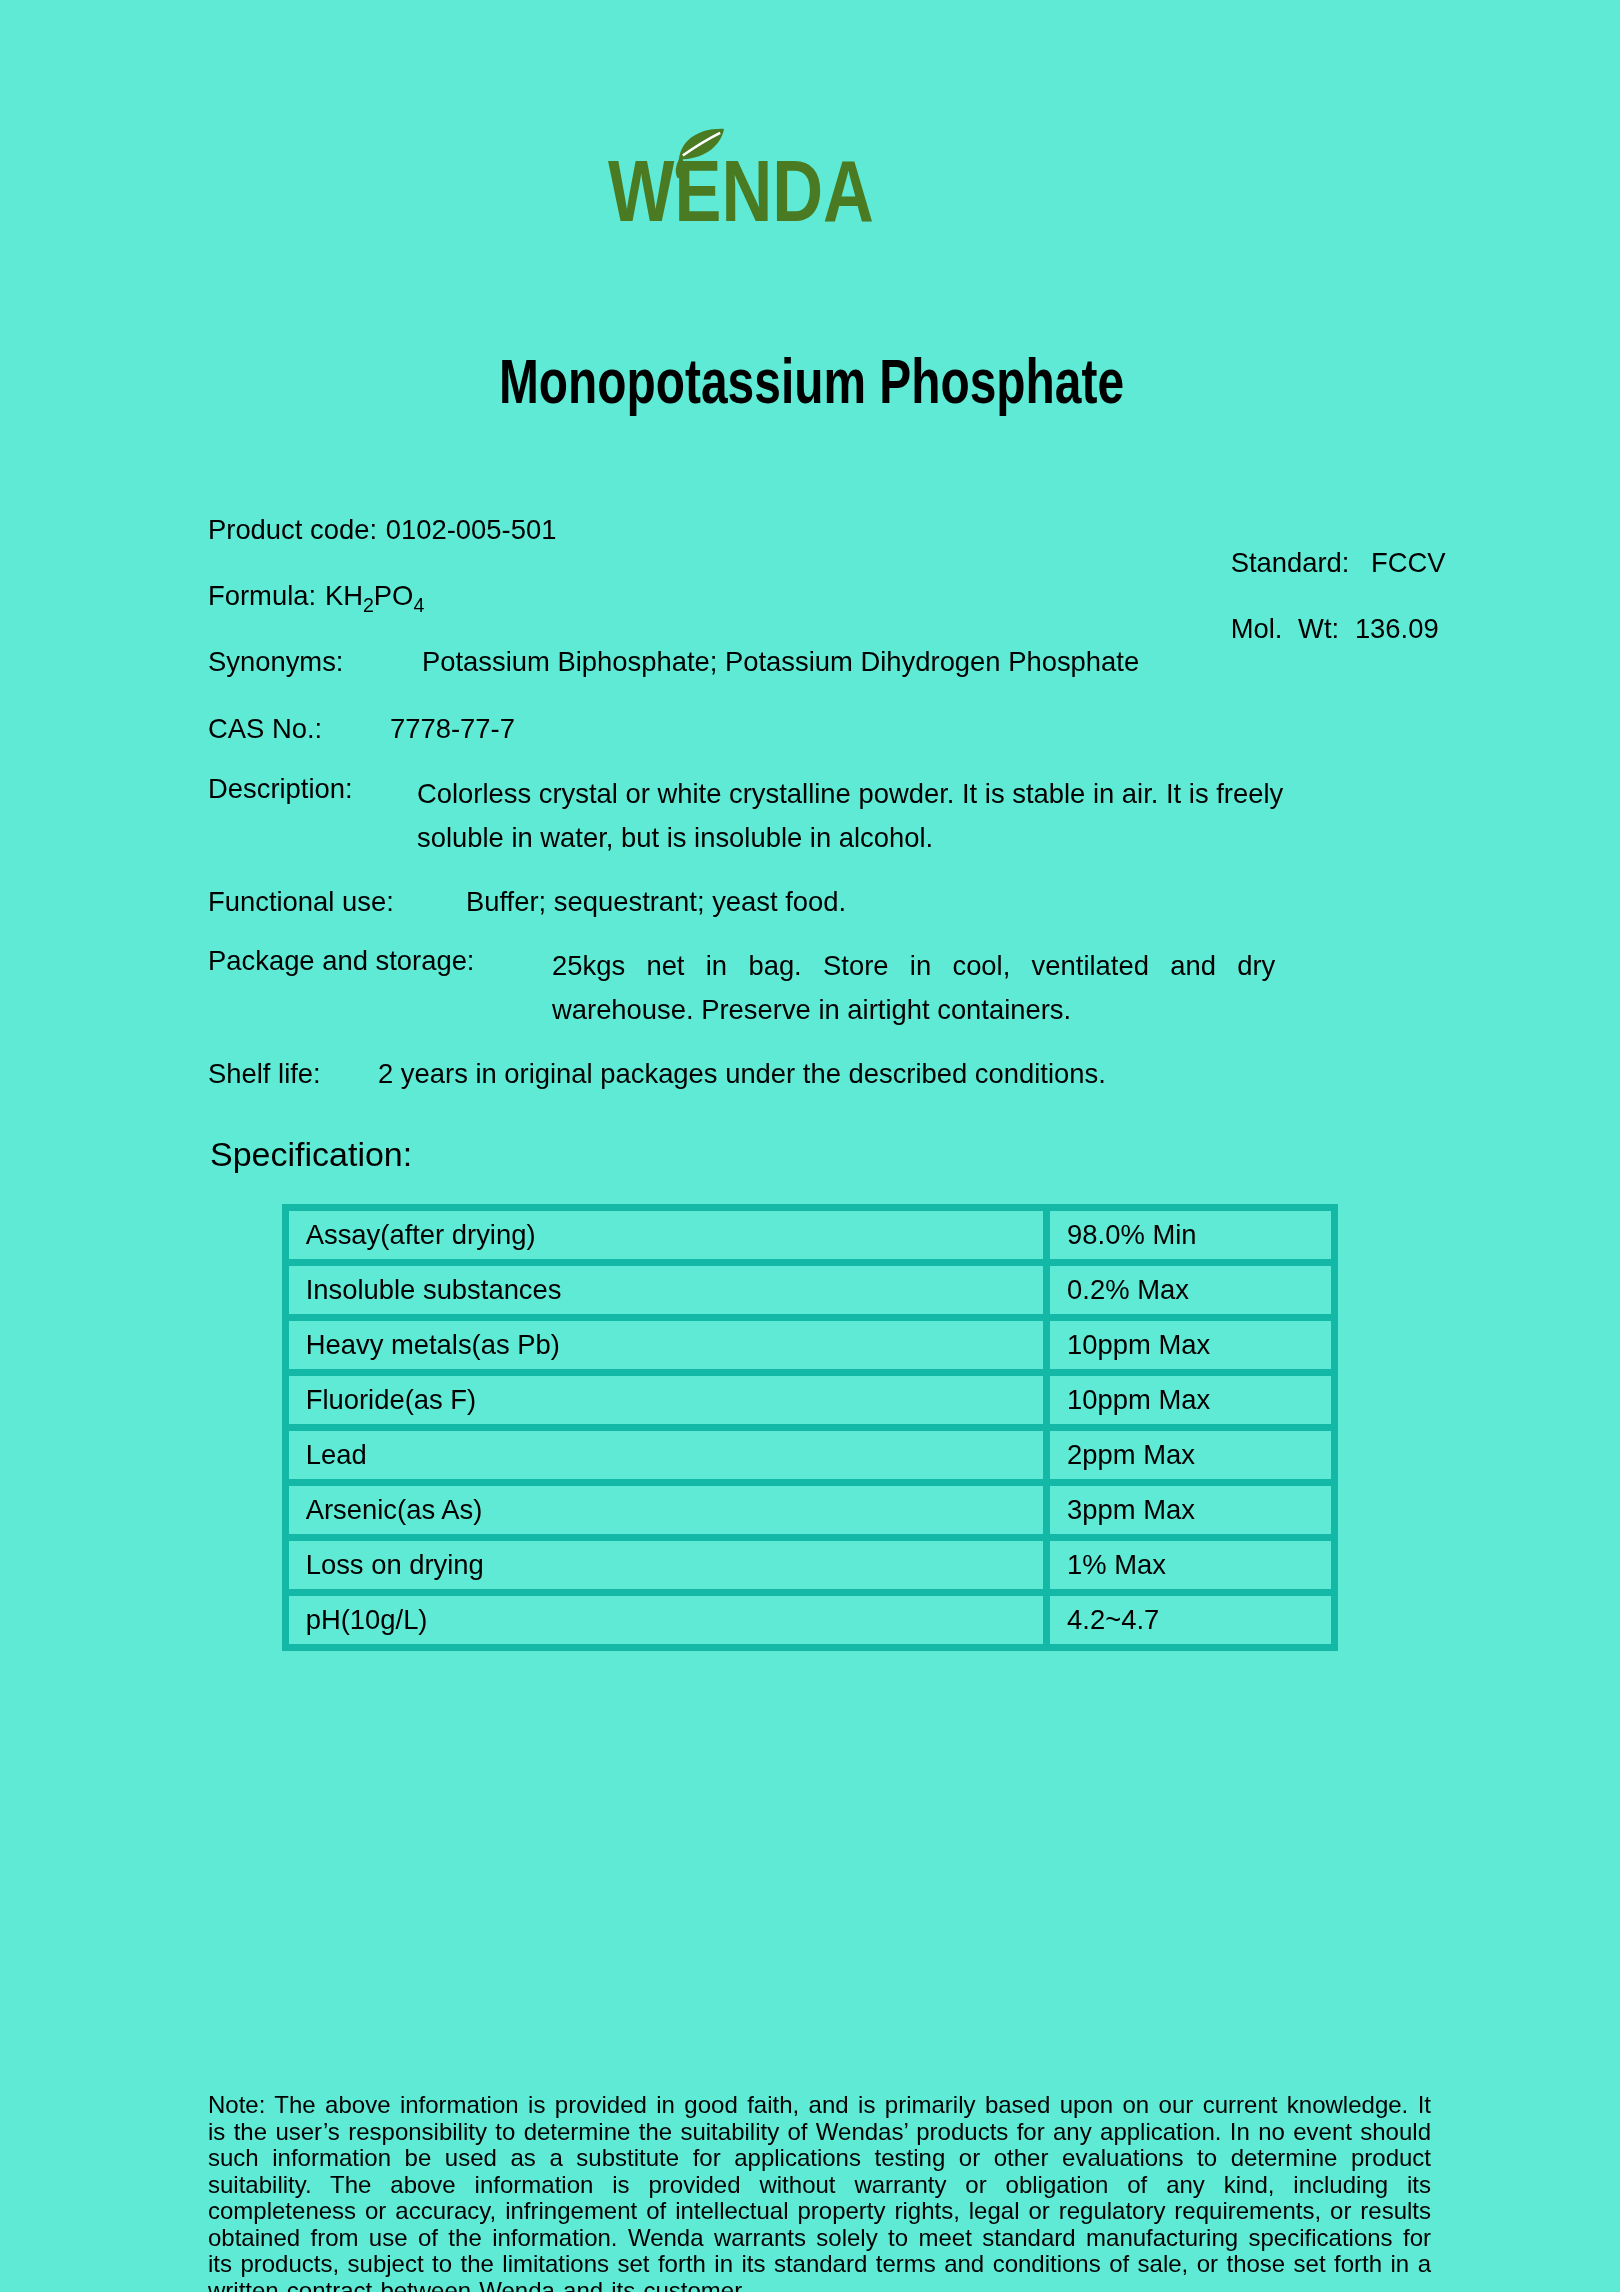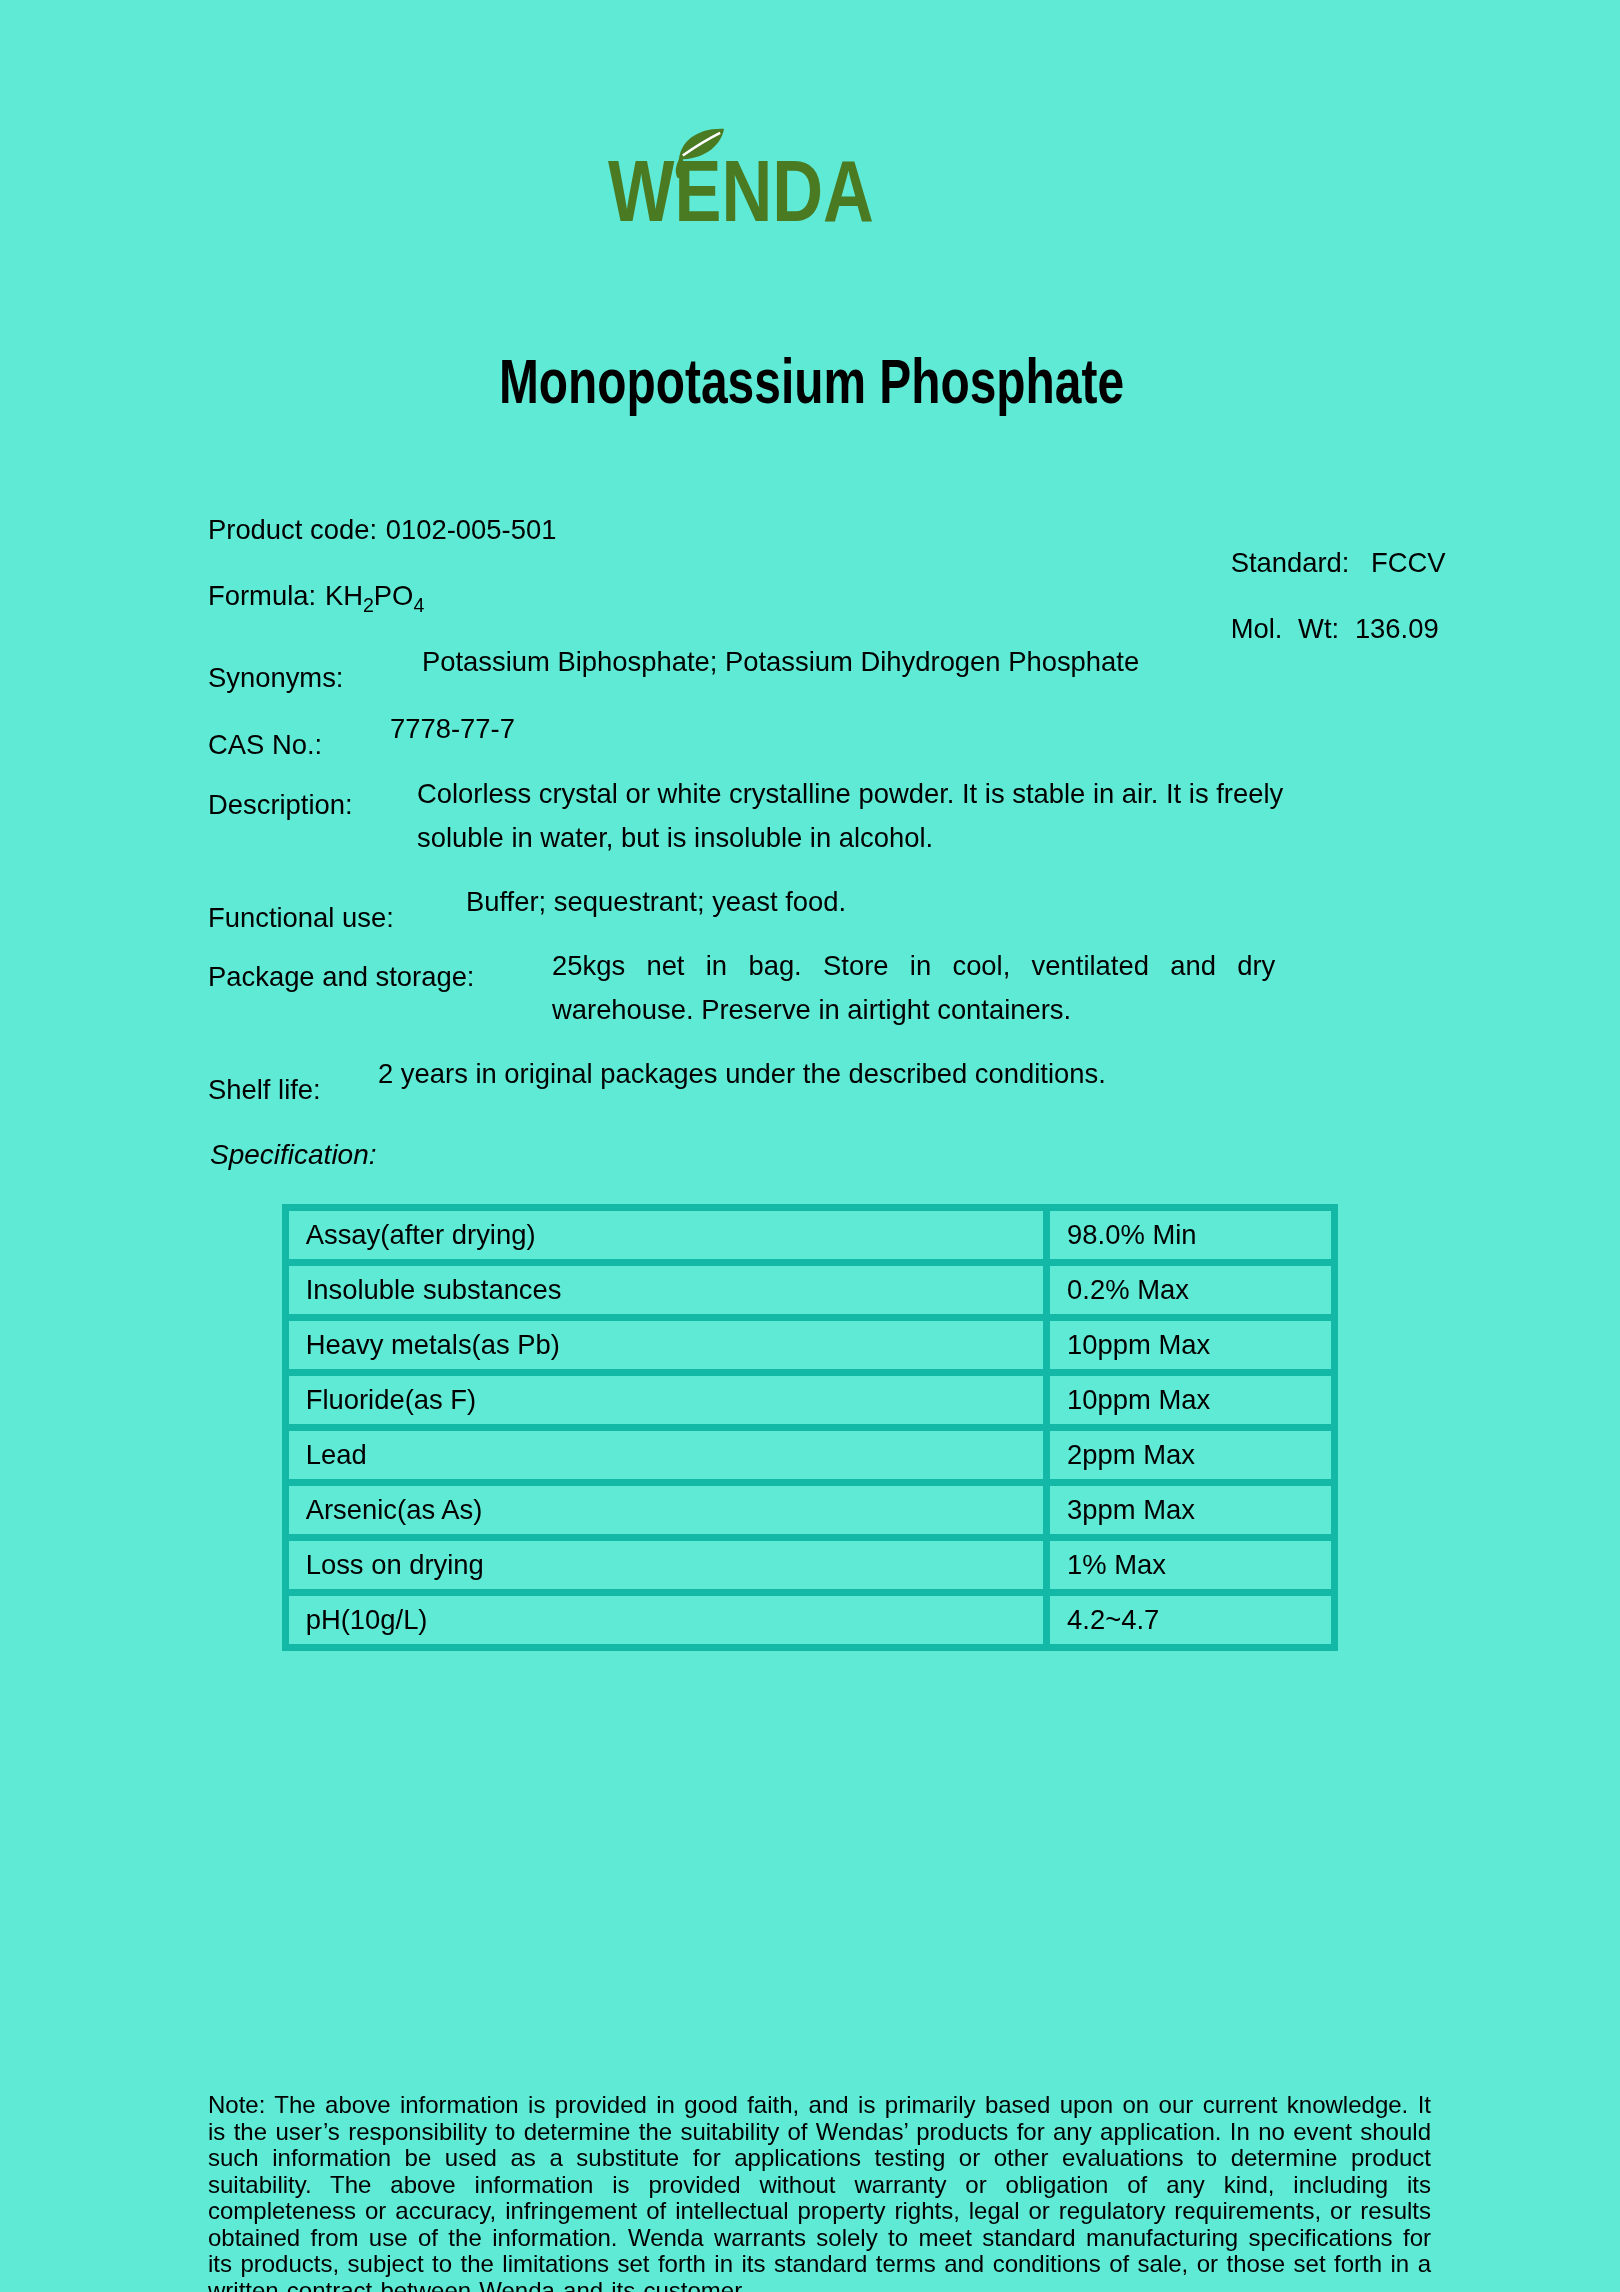--- a/index.html
+++ b/index.html
@@ -31,28 +31,28 @@
   }
   
   .line,.para{
     position:absolute;left:208px;width:1209px;
     font-size:27.4px;line-height:33px;
   }
   .lbl{margin-right:8.8px;}
   .rightpos{position:absolute;left:977px;top:0;white-space:pre;}
   .rightpos .lbl{margin-right:21.6px;margin-top:44px;}
   .molgap{margin-right:15.7px;}
-  .plabel{position:absolute;left:0;top:16px;white-space:nowrap;}
+  .plabel{position:absolute;left:0;top:0;white-space:nowrap;}
   .pcontent{line-height:33px;}
   .twoline .pcontent{line-height:44px;}
   .pl{white-space:nowrap;line-height:44px;}
   .pkg1{word-spacing:13.7px;}
   .sub{font-size:19.6px;position:relative;top:6.9px;}
   
-  .spec-heading{position:absolute;left:210px;top:1138px;font-size:28px;line-height:33px;font-style:italic;}
+  .spec-heading{position:absolute;left:210px;top:1138px;font-size:34px;line-height:33px;}
   table.spec{
     position:absolute;left:282px;top:1204px;
     border-collapse:collapse;
     width:1056px;
     font-size:27.4px;
   }
   table.spec td{
     border:7px solid #14b8a6;
     height:48px;
     padding:0 5.9px 0 16.7px;

